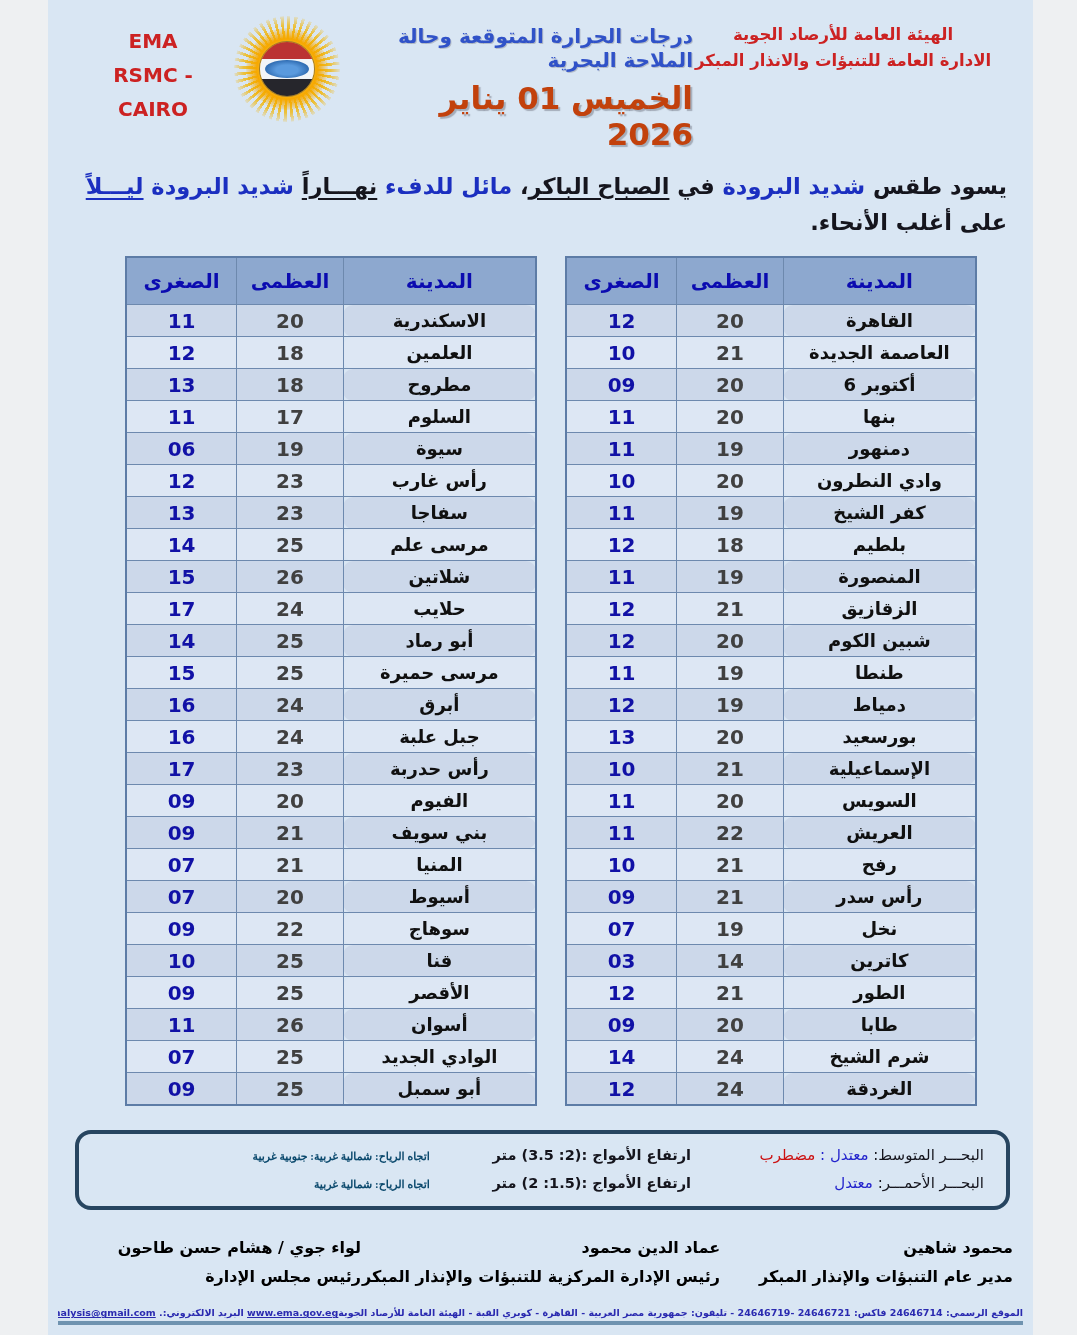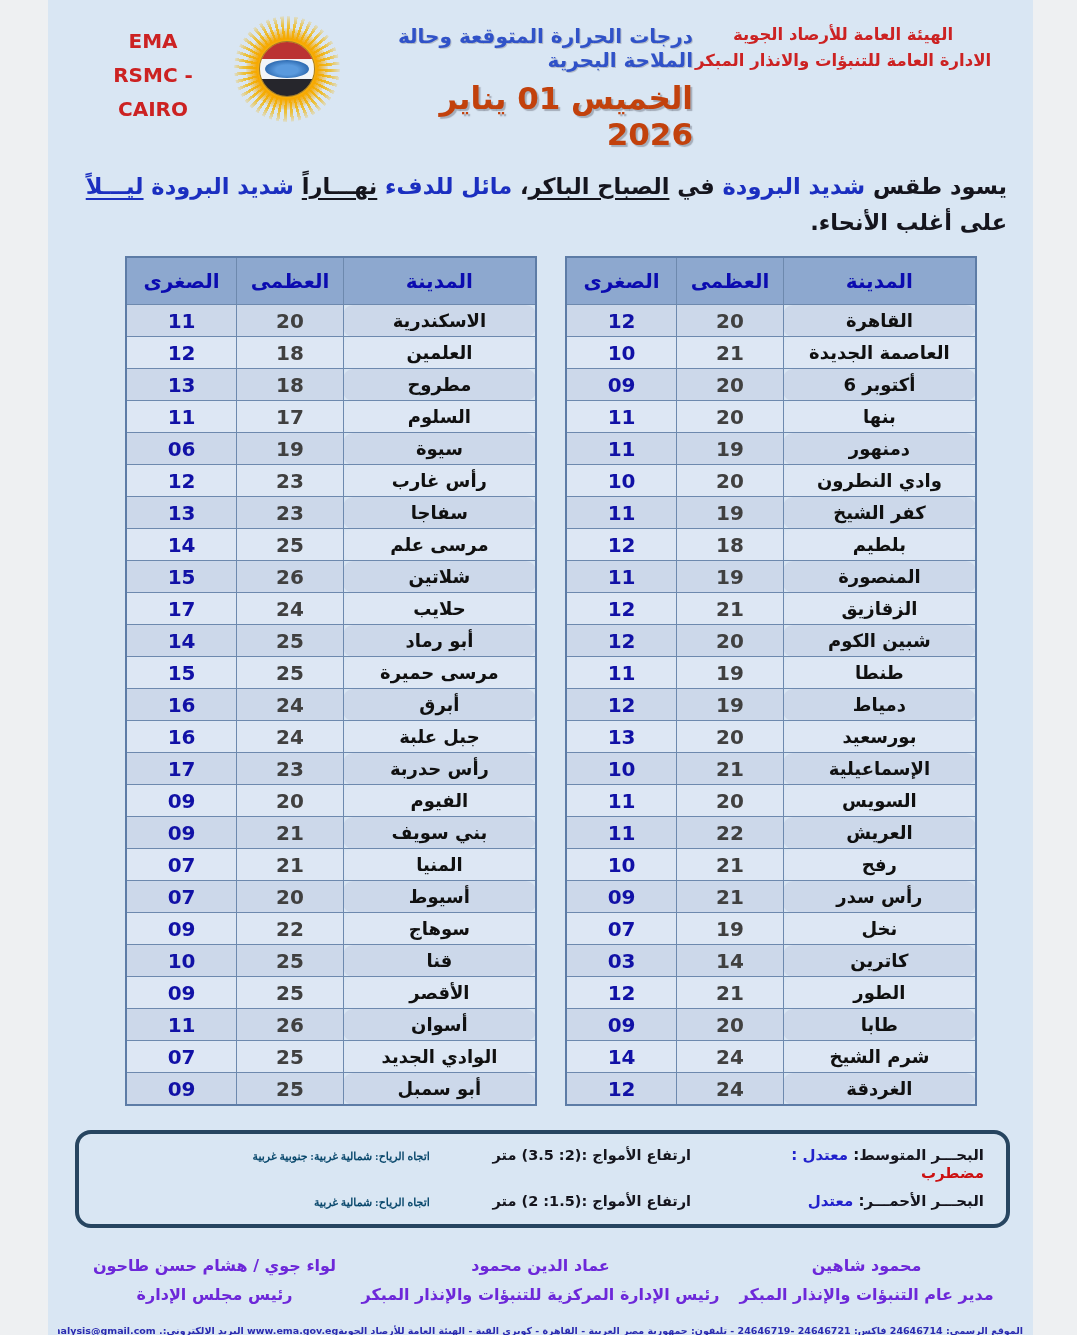--- a/index.html
+++ b/index.html
@@ -45,28 +45,28 @@
   td.c-city { color:#101010; font-size:18px;border-radius:10px; }
   td.c-max  { color:#404040; font-size:20px; }
   td.c-min  { color:#1111a6; font-size:20px; }
   table.temps tbody tr:nth-child(odd)  td { background:#ccd8ea; }
   table.temps tbody tr:nth-child(even) td { background:#dde7f4; }
 
   
   .sea-box { margin:24px 23px 0 27px; border:4px solid #274560; border-radius:16px; padding:12px 22px 14px; }
   .sea-row { display:flex; align-items:baseline; }
   .sea-row + .sea-row { margin-top:10px; }
-  .sea-name { width:30%; font-size:15px; font-weight:bold; color:#15151d;margin-left:40px; }
+  .sea-name { width:30%; font-size:15px; font-weight:normal; color:#15151d;margin-left:40px; }
   .sea-waves { width:31%; font-size:14.5px; font-weight:bold; color:#15151d; }
   .sea-wind { width:39%; font-size:11px; font-weight:bold; color:#0c4a6e;font-family:Liberation Serif, serif; }
   .st-normal { color:#2222cc; } .st-alert { color:#cc1111; }
 
   
   .signatures { display:flex; margin:24px 20px 0; }
-  .sig { text-align:center; color:#6d28d9; font-weight:bold; font-size:16px; line-height:1.8; }
+  .sig { text-align:right; color:#000000; font-weight:bold; font-size:16px; line-height:1.8; }
   .sig-right { width:31%; } .sig-center { width:38%; } .sig-left { width:31%; }
 
   
   .footer { margin:16px 10px 0; border-bottom:4px solid #6f93b0; padding-bottom:3px;
             font-size:9.5px; font-weight:bold; color:#2a2ab0; white-space:nowrap; overflow:hidden; text-align:center; }
   .footer .link { color:#2a2ab0; text-decoration:underline; cursor:pointer; }
 </style>
 </head>
 <body>
 

